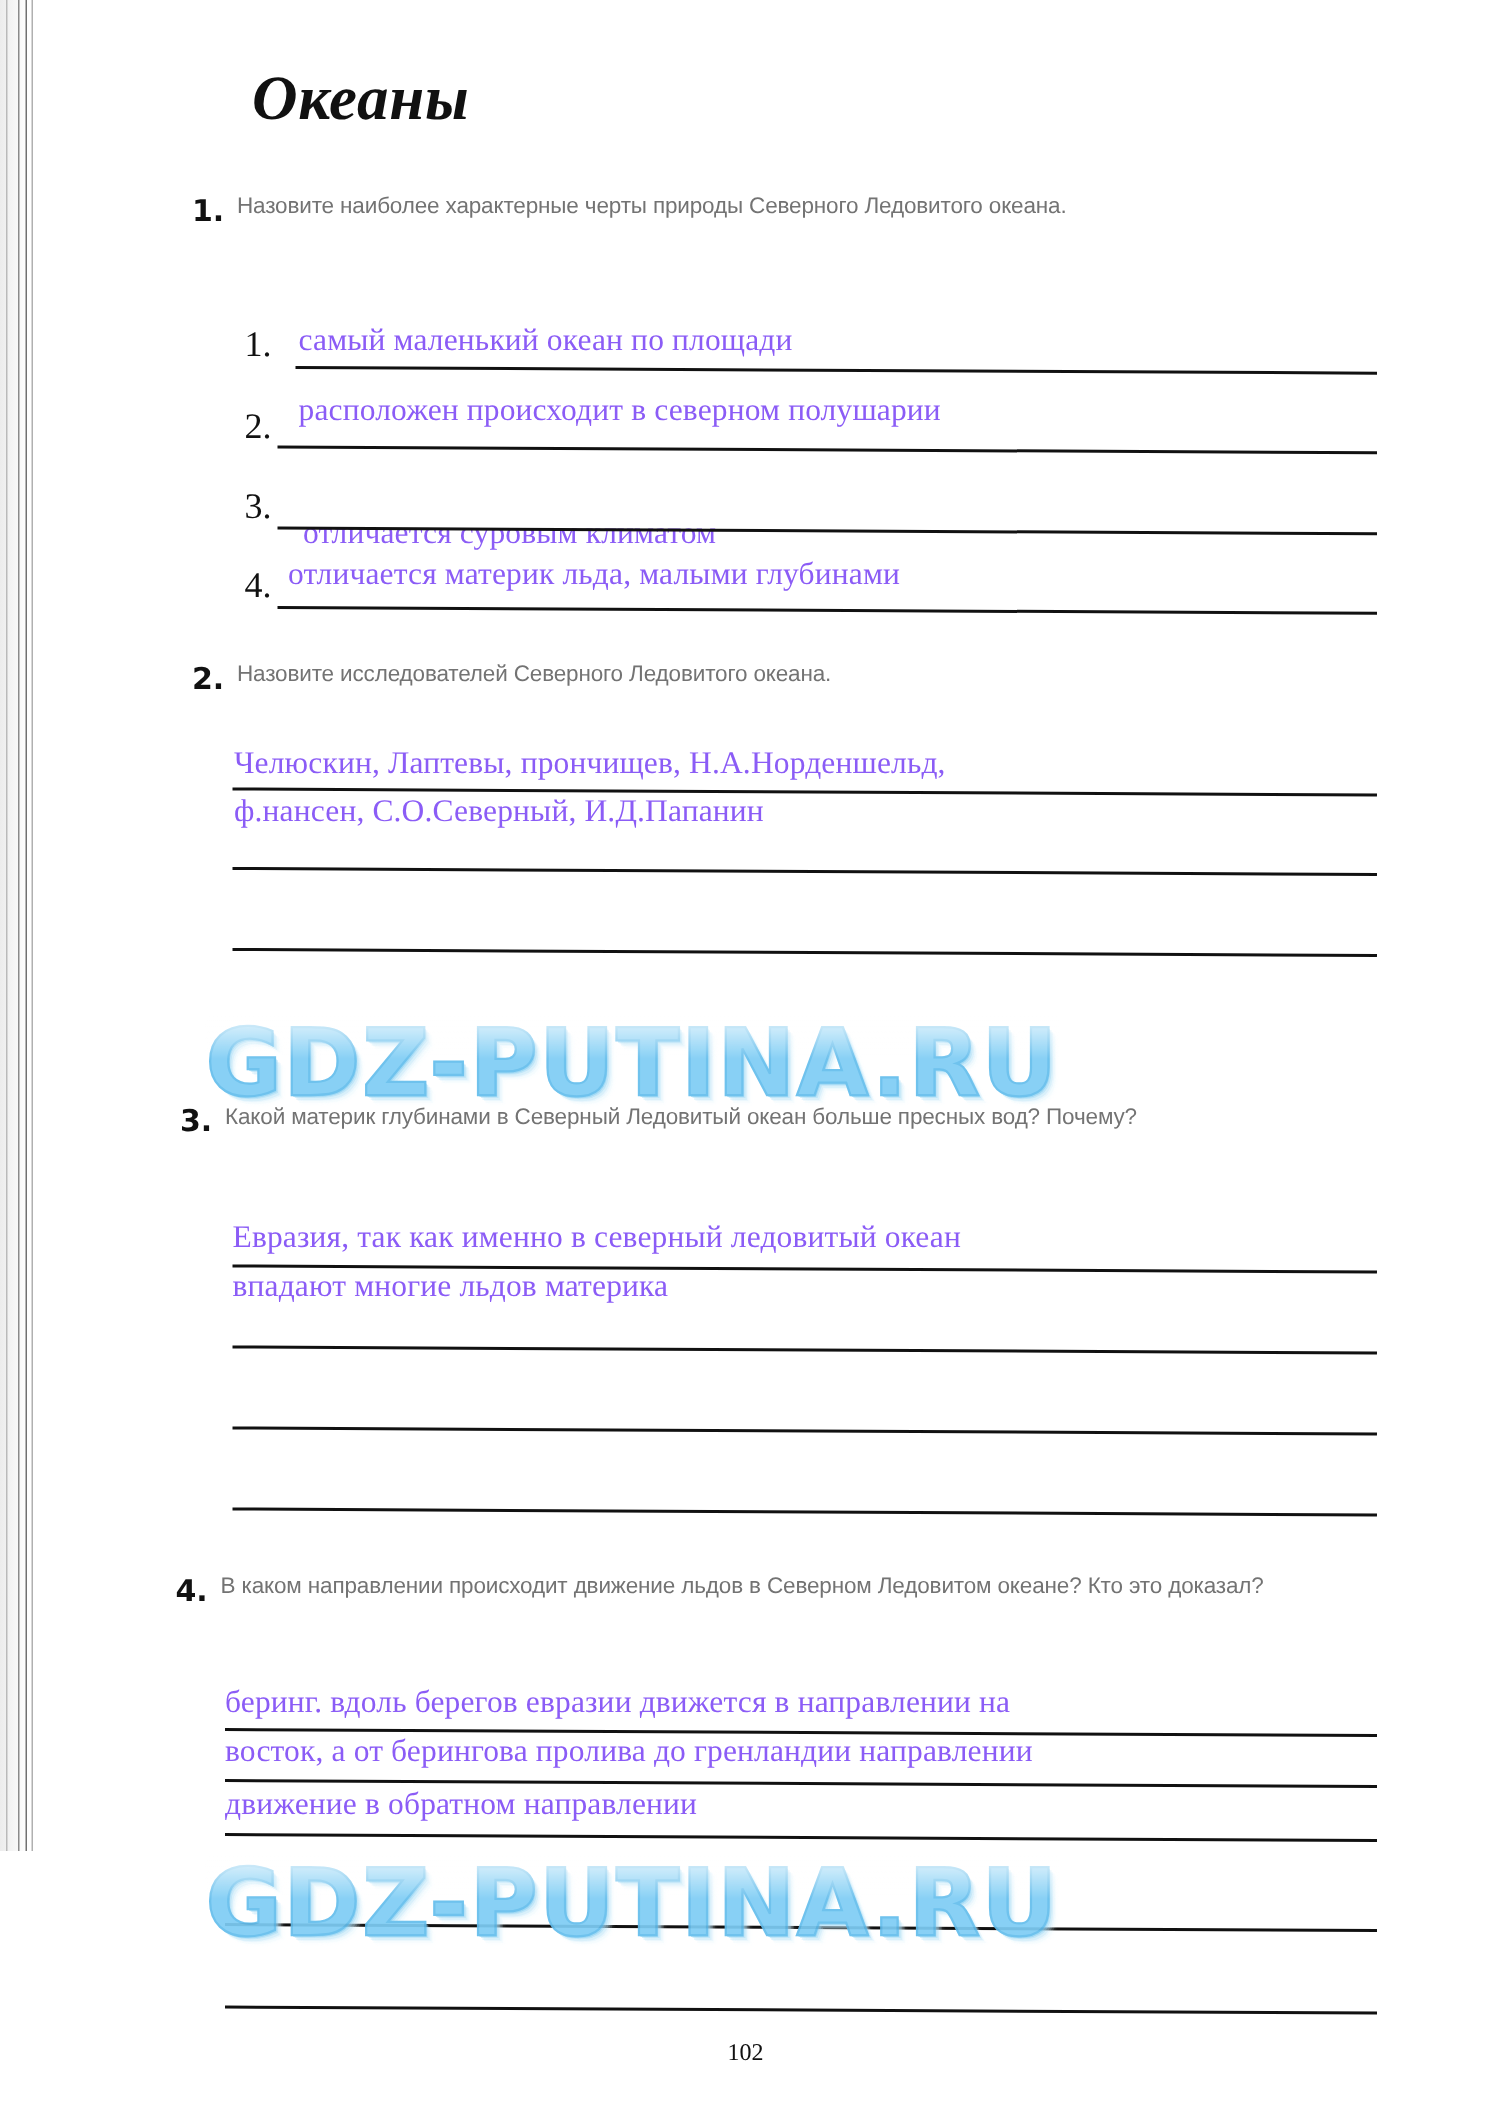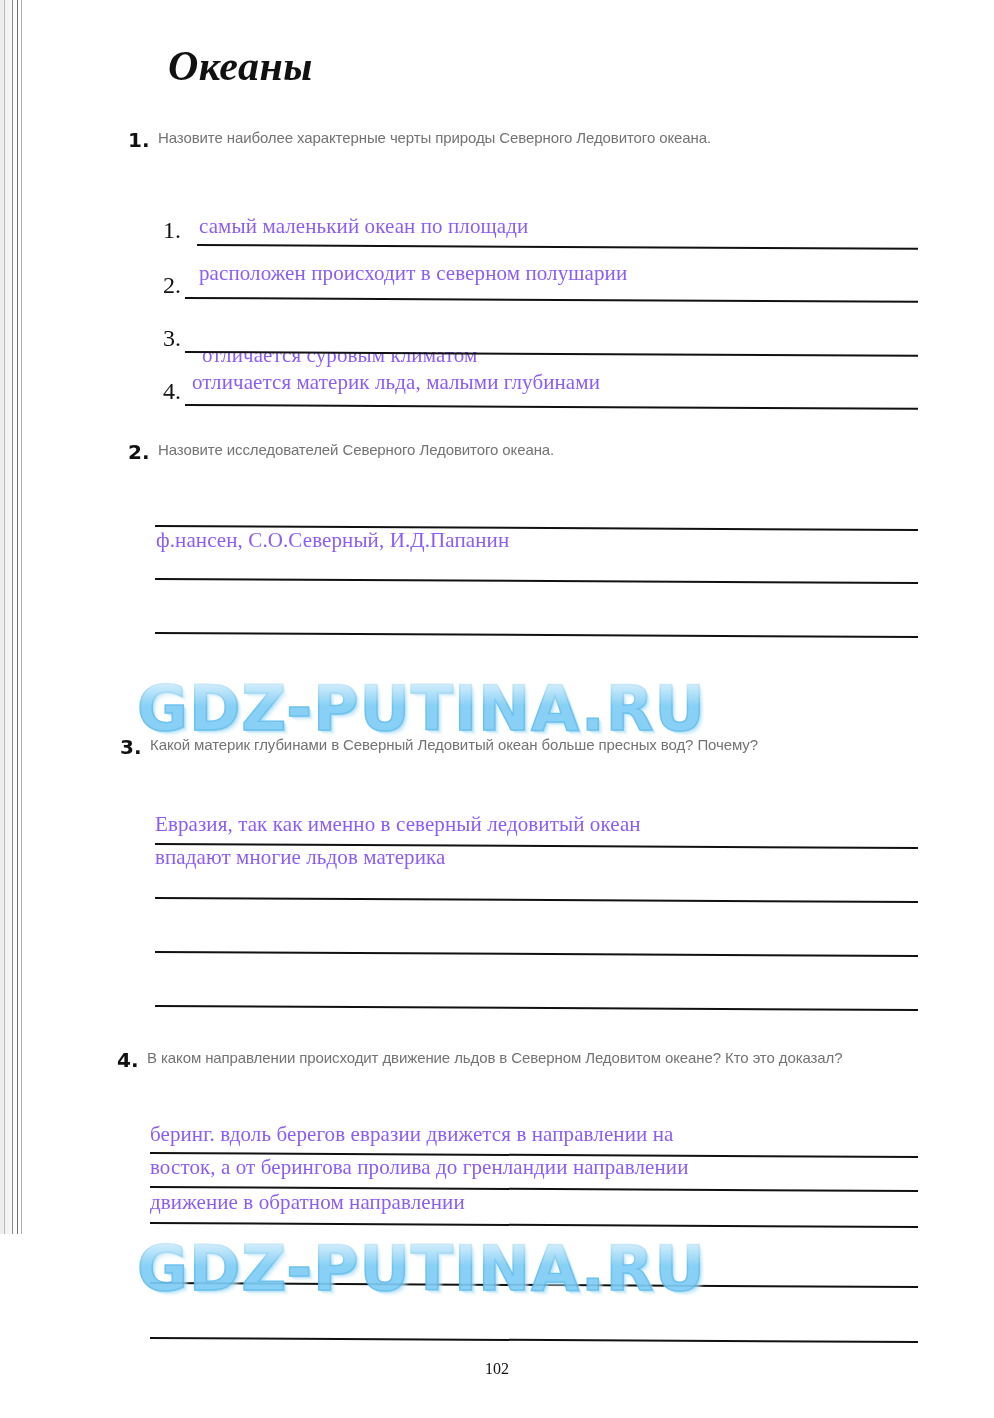--- a/index.html
+++ b/index.html
@@ -176,20 +176,21 @@
 
   <span class="ord" style="left:163px; top:378px;">4.</span>
   <span class="ans" style="left:192px; top:370px;">отличается материк льда, малыми глубинами</span>
   <div class="rule" style="left:185px; top:404px; width:733px; transform:rotate(0.30deg);"></div>
 
   <div class="q" style="left:128px; top:440px; width:810px;">
     <span class="q-num">2.</span>
     <span class="q-text">Назовите исследователей Северного Ледовитого океана.</span>
   </div>
 
+  <span class="ans" style="left:156px; top:496px;">Челюскин, Лаптевы, прончищев, Н.А.Норденшельд,</span>
   <div class="rule" style="left:155px; top:525px; width:763px; transform:rotate(0.30deg);"></div>
 
   <span class="ans" style="left:156px; top:528px;">ф.нансен, С.О.Северный, И.Д.Папанин</span>
   <div class="rule" style="left:155px; top:578px; width:763px; transform:rotate(0.30deg);"></div>
 
   <div class="rule" style="left:155px; top:632px; width:763px; transform:rotate(0.30deg);"></div>
 
   <div class="wm" style="left:137px; top:672px;">GDZ-PUTINA.RU</div>
 
   <div class="q" style="left:120px; top:735px; width:825px;">

